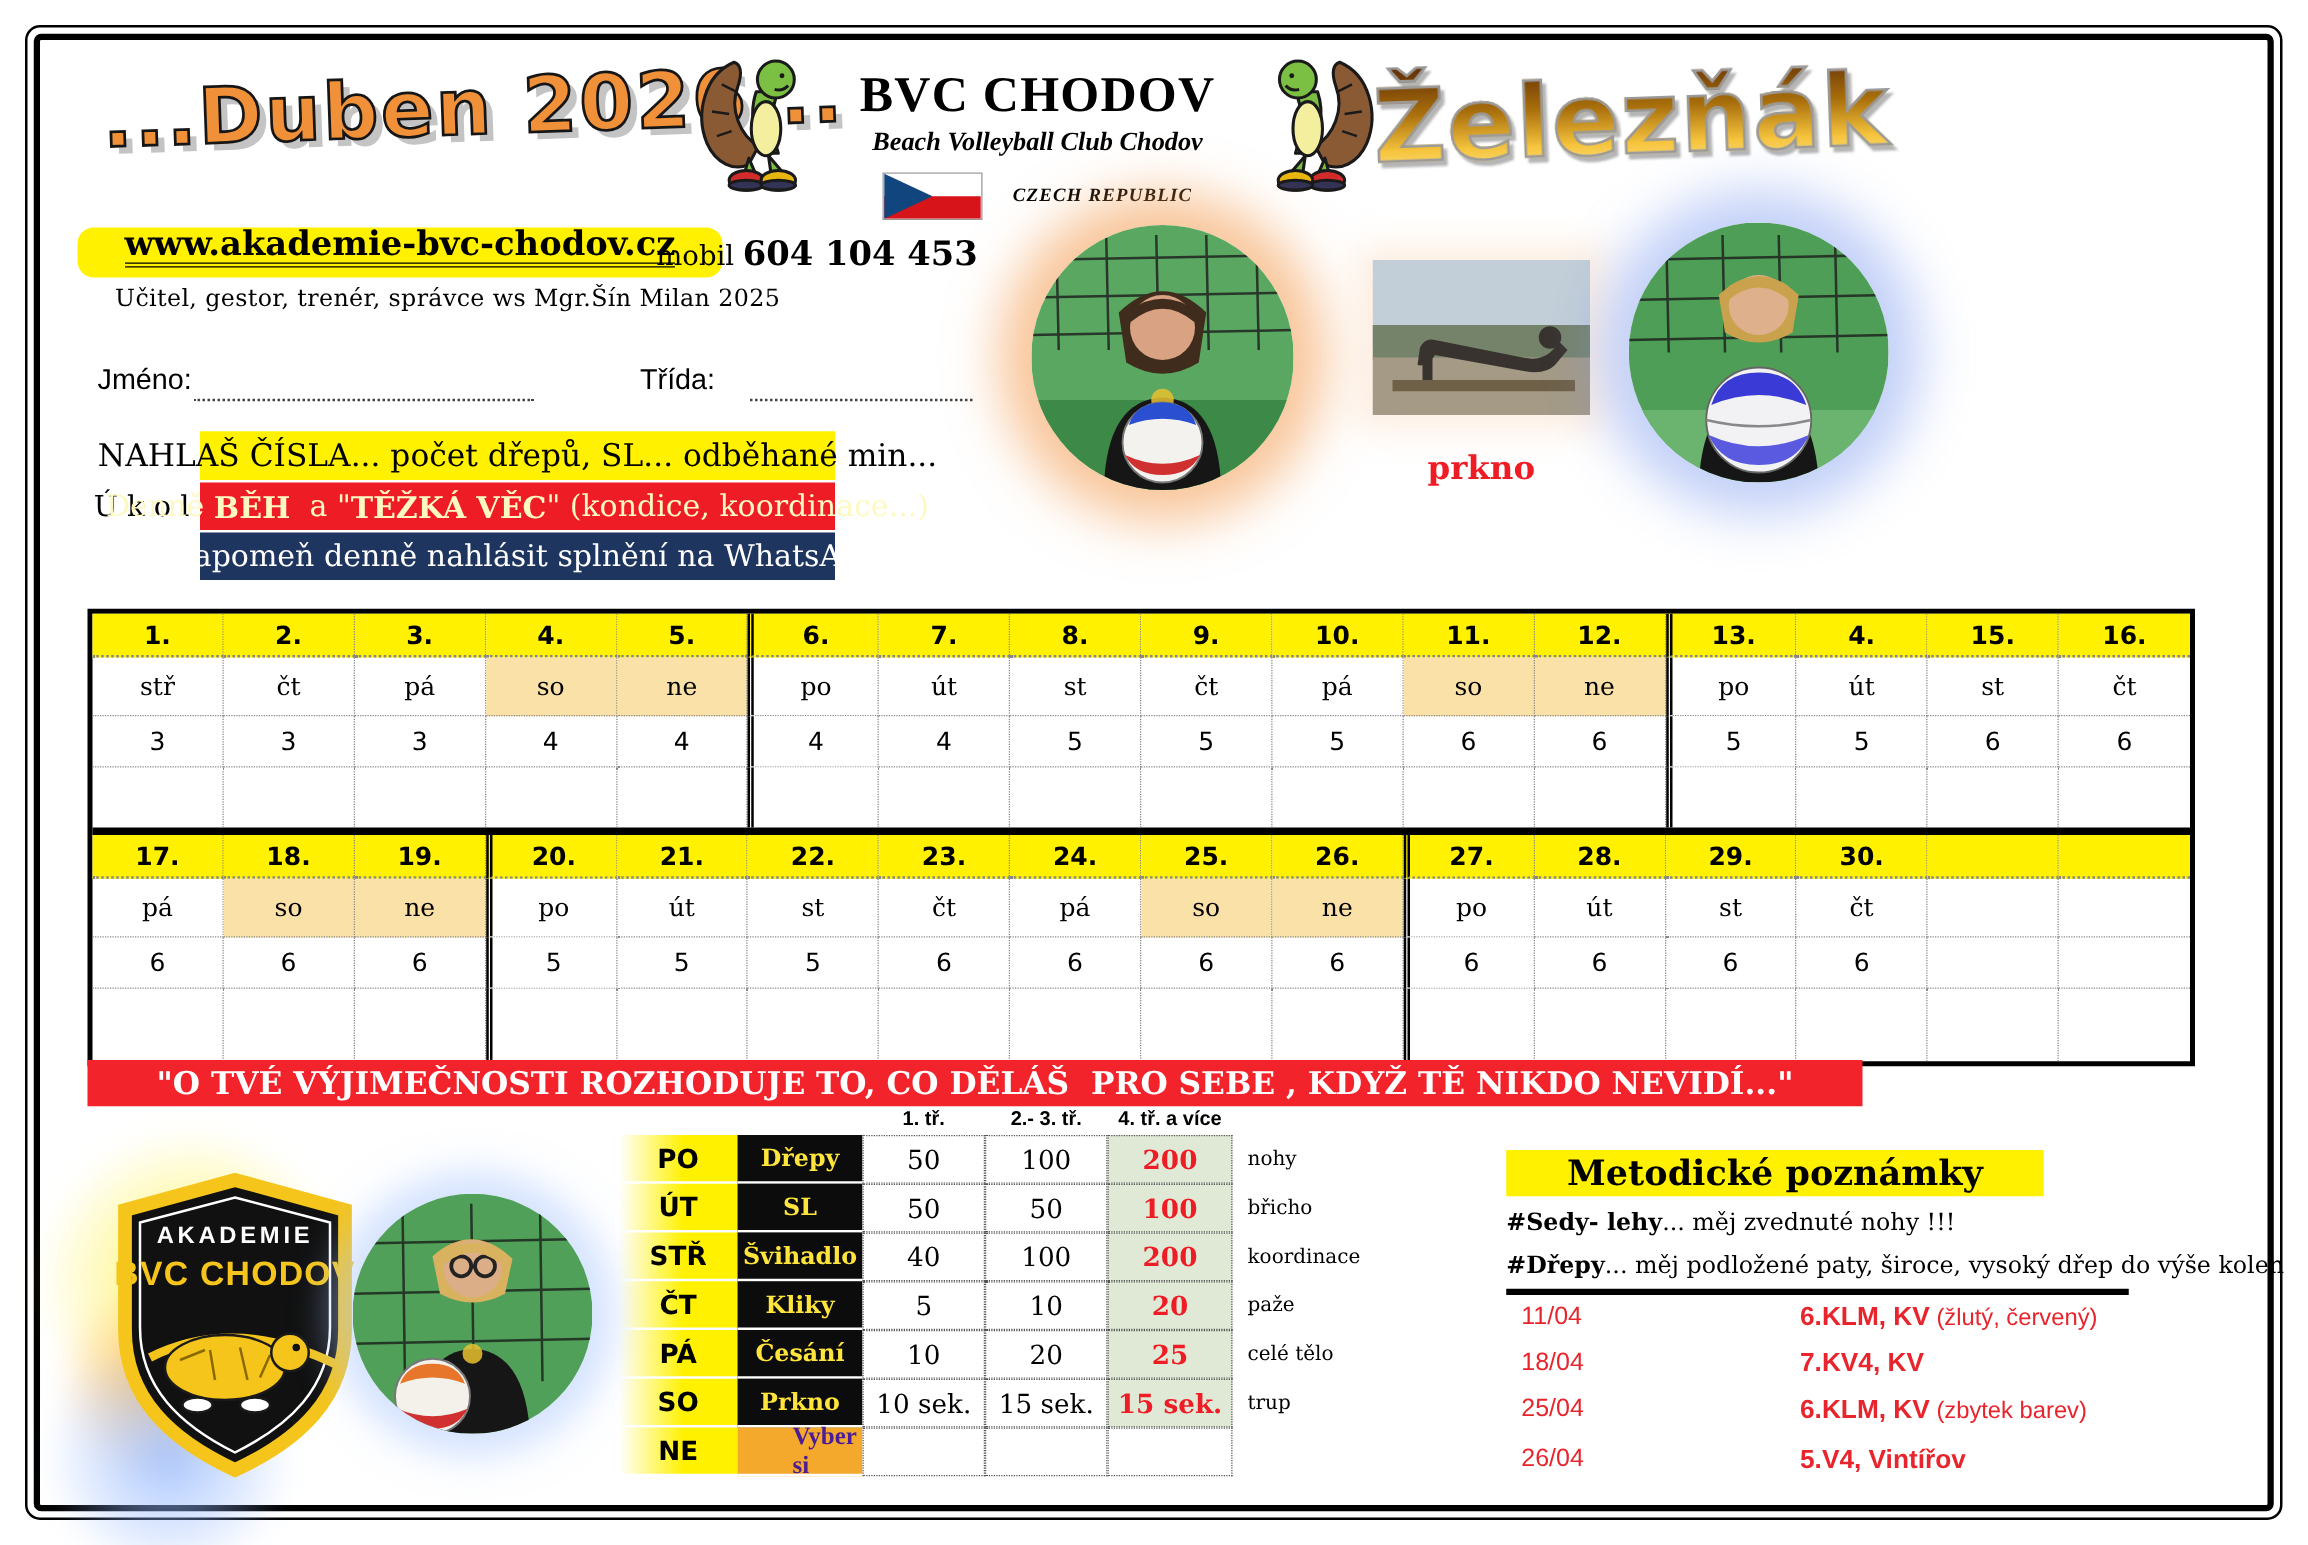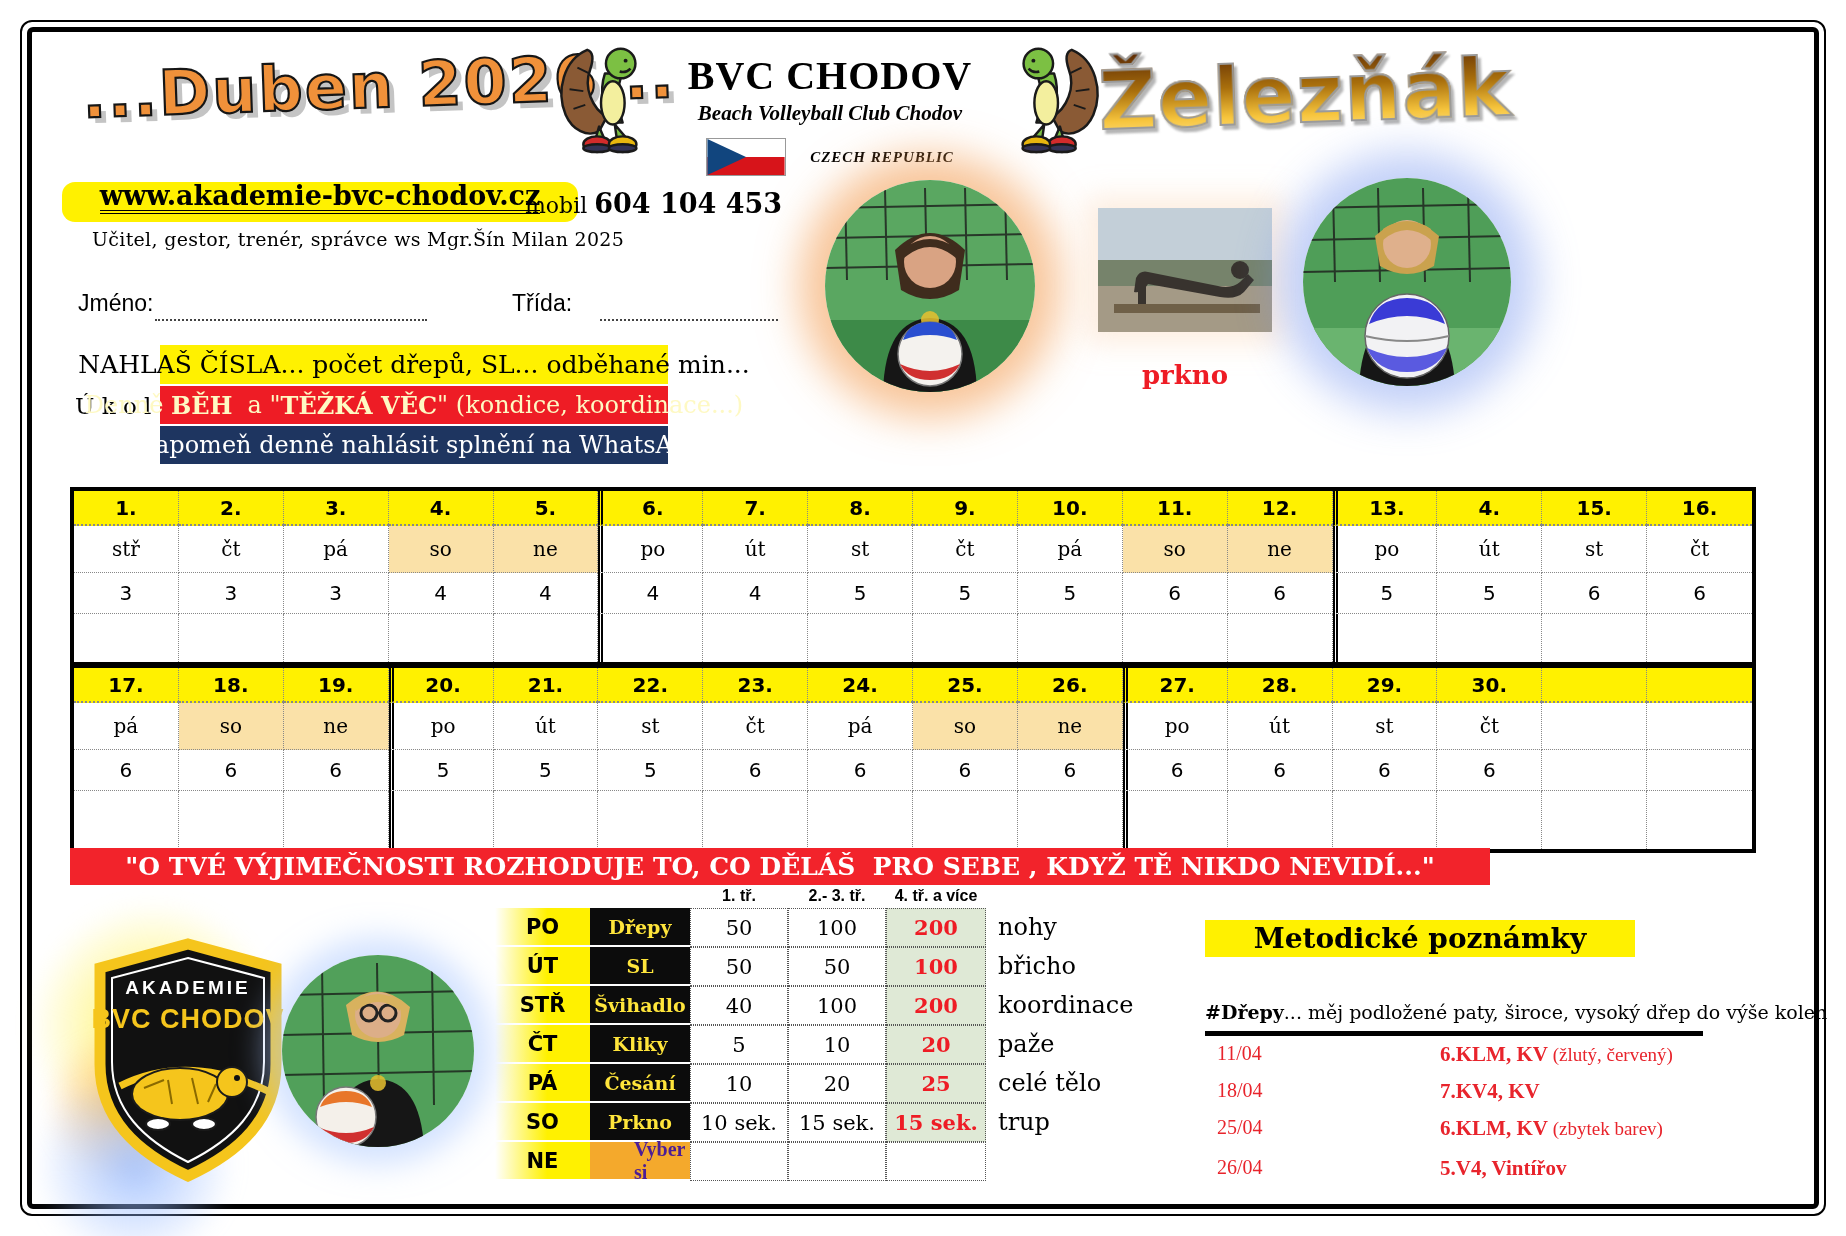--- a/index.html
+++ b/index.html
@@ -90,31 +90,31 @@
   .gh{height:24px;font-weight:bold;font-size:16px;white-space:nowrap;font-family:"Liberation Sans",sans-serif;}
   .ghe{height:24px;}
   .exday{background:linear-gradient(to right,rgba(255,241,0,0),#FFF100 55%);
      font-family:"DejaVu Sans",sans-serif;font-weight:bold;font-size:21px;}
   .exname{background:#0c0c0c;color:#FFE53B;font-family:"DejaVu Serif",serif;font-weight:bold;
      font-size:19px;border-bottom:2px solid #fff;}
   .exspecial{background:#F4A92C;color:#4c1d95;font-family:Liberation Serif, serif;font-weight:bold;
      font-size:20px;border-bottom:2px solid #fff;padding-left:44px;}
   .v{border:1px dotted #555;background:#fff;font-family:"DejaVu Serif",serif;font-size:21px;}
   .v3{background:#DFE9D6;color:#EE1C25;font-weight:bold;}
-  .muscle{justify-content:flex-start;padding-left:12px;font-family:"DejaVu Serif",serif;font-size:24px;}
+  .muscle{justify-content:flex-start;padding-left:12px;font-family:"DejaVu Serif",serif;font-size:16px;}
 
   
   .notes-title{left:1205px;top:920px;width:430px;height:37px;background:#FFF100;
      display:flex;align-items:center;justify-content:center;font-family:"DejaVu Serif",serif;
      font-weight:bold;font-size:28px;}
   .note-line{left:1205px;width:520px;font-family:"DejaVu Serif",serif;font-size:19px;white-space:nowrap;}
   .nl1{top:967px;} .nl2{top:1001px;}
   .note-line b{font-family:"DejaVu Serif",serif;}
   .notes-divider{left:1205px;top:1031px;width:498px;height:5px;background:#000;}
-  .sch-row{left:1205px;width:540px;height:26px;color:#E8242C;font-family:Liberation Serif, serif;}
+  .sch-row{left:1205px;width:540px;height:26px;color:#E8242C;font-family:Liberation Sans, sans-serif;}
   .sch-date{position:absolute;left:12px;font-size:20px;}
   .sch-event{position:absolute;left:235px;font-size:21px;font-weight:bold;white-space:nowrap;}
   .sch-extra{font-weight:normal;font-size:19px;}
 
   
   .glow{border-radius:50%;filter:blur(10px);}
   .glow-y{left:28px;top:900px;width:250px;height:250px;
      background:radial-gradient(circle,rgba(255,242,90,.95),rgba(255,242,90,0) 70%);}
   .glow-o{left:40px;top:1030px;width:170px;height:150px;
      background:radial-gradient(circle,rgba(255,170,60,.7),rgba(255,170,60,0) 70%);}
@@ -490,20 +490,21 @@
       <div class="ex-cell muscle">trup</div>
       <div class="ex-cell exday">NE</div>
       <div class="ex-cell exspecial">Vyber si</div>
       <div class="ex-cell v"></div>
       <div class="ex-cell v"></div>
       <div class="ex-cell v"></div>
       <div class="ex-cell muscle"></div>
     </div>
 
   <div class="abs notes-title">Metodické poznámky</div>
+  <div class="abs note-line nl1"><b>#Sedy- lehy</b><span>... měj zvednuté nohy !!!</span></div>
   <div class="abs note-line nl2"><b>#Dřepy</b><span>... měj podložené paty, široce, vysoký dřep do výše kolen</span></div>
   <div class="abs notes-divider"></div>
   <div id="schedule">
       <div class="abs sch-row" style="top: 1042px;">
         <span class="sch-date">11/04</span>
         <span class="sch-event">6.KLM, KV<span class="sch-extra"> (žlutý, červený)</span></span>
       </div>
       <div class="abs sch-row" style="top: 1079px;">
         <span class="sch-date">18/04</span>
         <span class="sch-event">7.KV4, KV</span>

